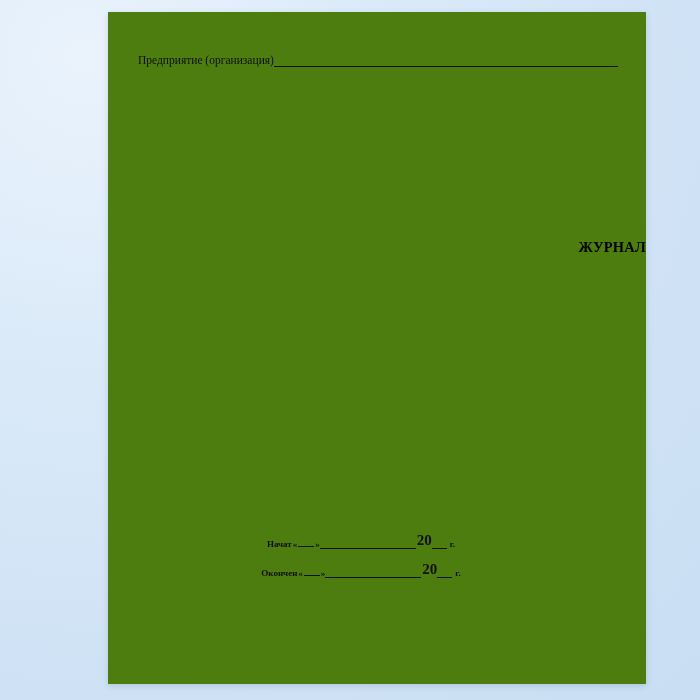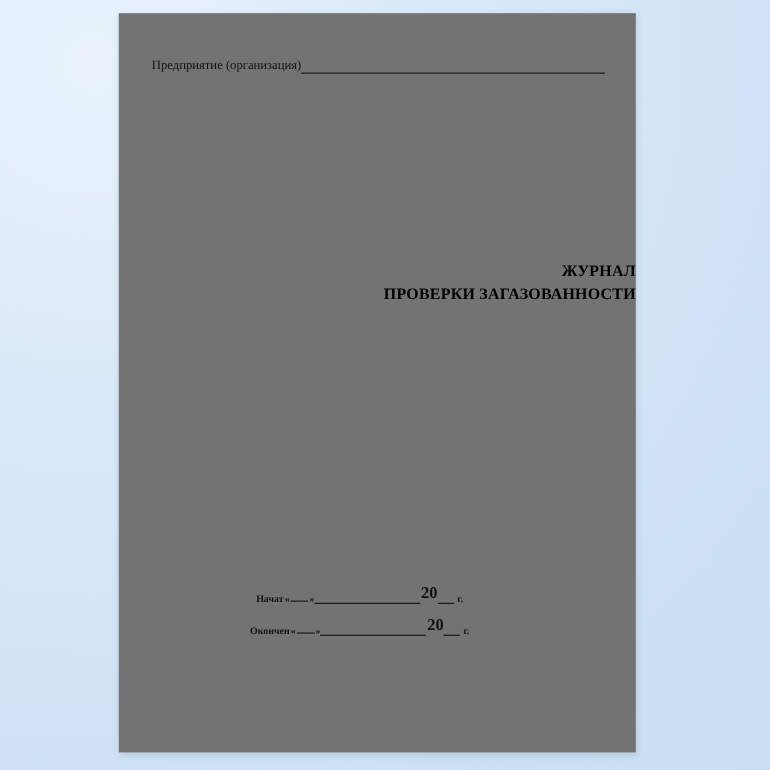--- a/index.html
+++ b/index.html
@@ -17,23 +17,23 @@
   .backdrop {
     position: absolute;
     inset: 0;
     background:
       radial-gradient(circle at 12% 8%, #eaf3fc 0%, #d9e9f8 38%, #cfe2f5 70%, #c9def3 100%);
   }
   .page {
     position: absolute;
     left: 108px;
     top: 12px;
-    width: 470px;
+    width: 538px;
     height: 672px;
-    background: #737373;
+    background: #4d7c0f;
     box-shadow: 0 2px 6px rgba(80,110,140,0.22);
   }
   .inner {
     position: absolute;
     left: 0; top: 0; right: 0; bottom: 0;
   }
   .field-row {
     position: absolute;
     left: 30px;
     right: 28px;
@@ -137,21 +137,20 @@
   <div class="inner">
 
     <div class="field-row" id="row-company">
       <span class="lbl">Предприятие (организация)</span>
       <span class="rule"></span>
     </div>
 
 
     <div class="title-block">
       <div class="title-line">ЖУРНАЛ</div>
-      <div class="title-line">ПРОВЕРКИ ЗАГАЗОВАННОСТИ</div>
     </div>
 
     <div class="footer-block">
 
       <div class="foot-row">
         <span class="fl">Начат</span>
         <span class="quotes">«</span>
         <span class="dash"></span>
         <span class="quotes">»</span>
         <span class="longrule"></span>

